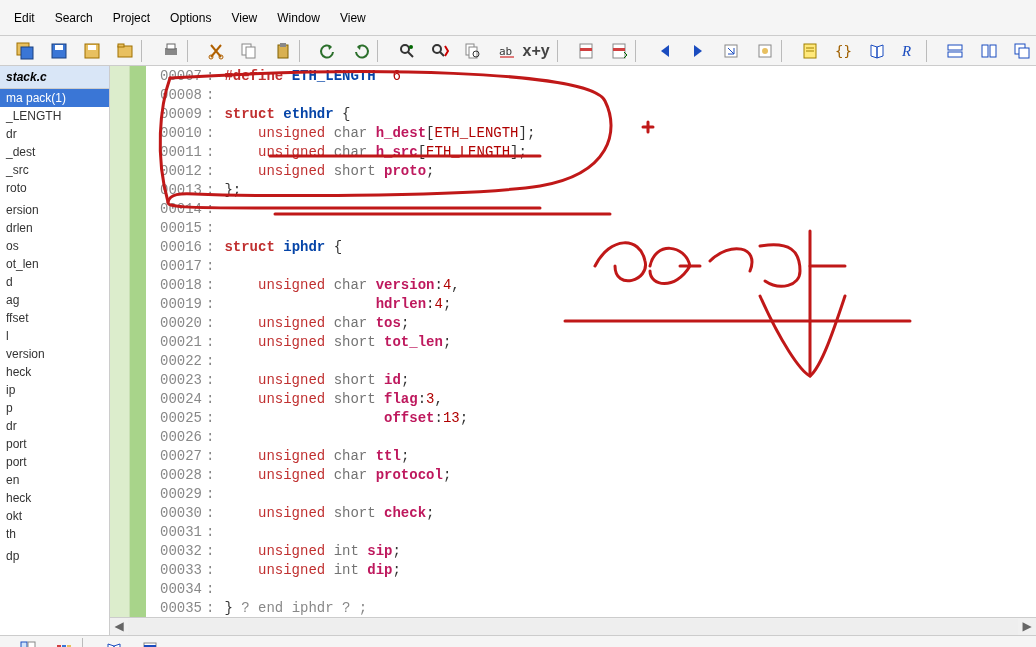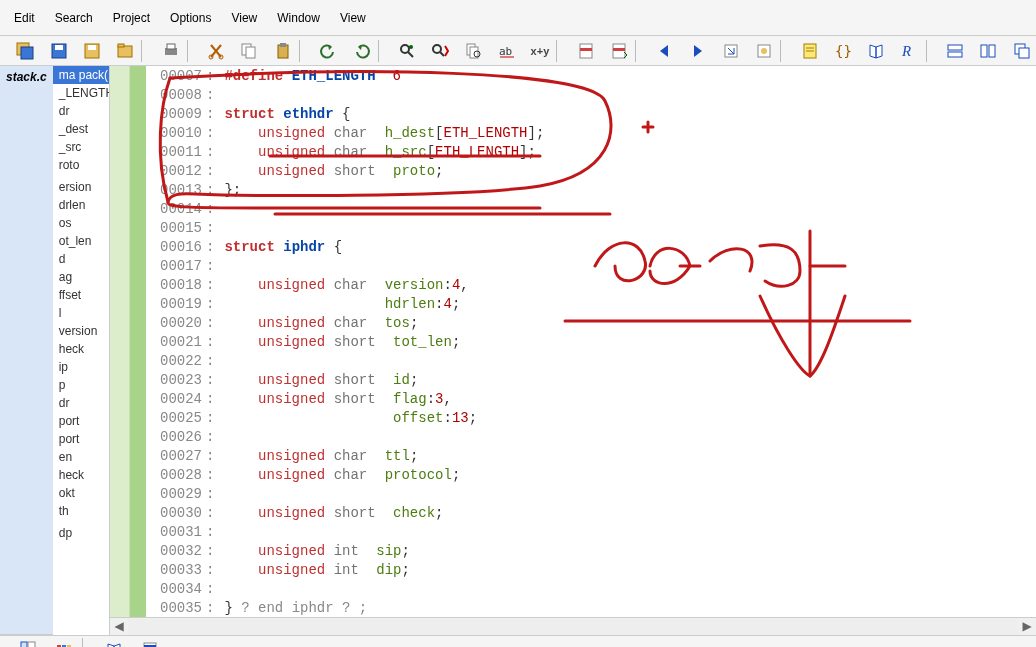--- a/index.html
+++ b/index.html
@@ -6,25 +6,25 @@
   body { font-family: "Segoe UI", Tahoma, sans-serif; font-size: 12px; background: #f0f0f0; width: 1036px; height: 647px; overflow: hidden; position: relative; }
   
   
   .menubar { display: flex; background: #f5f5f5; padding: 2px 4px; border-bottom: 1px solid #ccc; height: 36px; align-items: center; }
   .menu-item { padding: 2px 10px; cursor: pointer; }
   
   
   .toolbar { display: flex; align-items: center; background: #f5f5f5; padding: 2px 4px; border-bottom: 1px solid #ccc; height: 30px; gap: 2px; }
   .tb-btn { width: 24px; height: 24px; display: flex; align-items: center; justify-content: flex-end; cursor: pointer; border: 1px solid transparent; margin-left: 8px; }
   .tb-sep { width: 2px; height: 22px; border-left: 1px solid #bbb; margin: 0 4px; }
-  .tb-txt { font-size: 11px; color: #444; font-weight: bold; }
+  .tb-txt { font-size: 16px; color: #444; font-weight: bold; }
   
   
   .main { display: flex; height: calc(100% - 50px - 28px); }
-  .sidebar { width: 110px; background: #fff; border-right: 1px solid #ccc; display: flex; flex-direction: row; }
+  .sidebar { width: 110px; background: #fff; border-right: 1px solid #ccc; display: flex; flex-direction: column; }
   .file-tab { background: #d9e6f7; padding: 4px 6px; font-weight: bold; font-style: italic; border-bottom: 1px solid #ccc; }
   .sym-list { flex: 1; overflow-y: auto; background: #fff; }
   .sym-list::-webkit-scrollbar { width: 14px; }
   .sym-list::-webkit-scrollbar-thumb { background: #c0c0c0; border: 1px solid #aaa; }
   .sym-list::-webkit-scrollbar-track { background: #f0f0f0; }
   .sym-item { padding: 2px 6px; white-space: nowrap; overflow: hidden; text-overflow: clip; cursor: pointer; font-size: 12px; color: #333; }
   .sym-item.hl { background: #3a76d6; color: #fff; }
   
   
   .editor-wrap { flex: 1; display: flex; flex-direction: column; }
@@ -35,21 +35,21 @@
   .line { display: flex; height: 19px; }
   .lineno { color: #888; width: 60px; text-align: right; padding-right: 4px; }
   .colon { color: #888; width: 10px; }
   .code { flex: 1; }
   
   
   .kw   { color: #c03030; }      
   .kw2  { color: #c03030; font-weight: bold; } 
   .type { color: #737373; }      
   .name { color: #0645a8; font-weight: bold; } 
-  .mem  { color: #4d7c0f; font-weight: normal; margin-left: 9px; } 
+  .mem  { color: #be185d; font-weight: bold; } 
   .num  { color: #b00000; }
   .cmt  { color: #888; }
   .sym  { color: #333; }
   
   
   .hscroll { height: 18px; background: #f0f0f0; display: flex; align-items: center; border-top: 1px solid #ccc; }
   .hscroll .arrow { width: 18px; height: 16px; text-align: center; color: #666; cursor: pointer; }
   .hscroll .track { flex: 1; height: 16px; background: #eee; }
   
   

